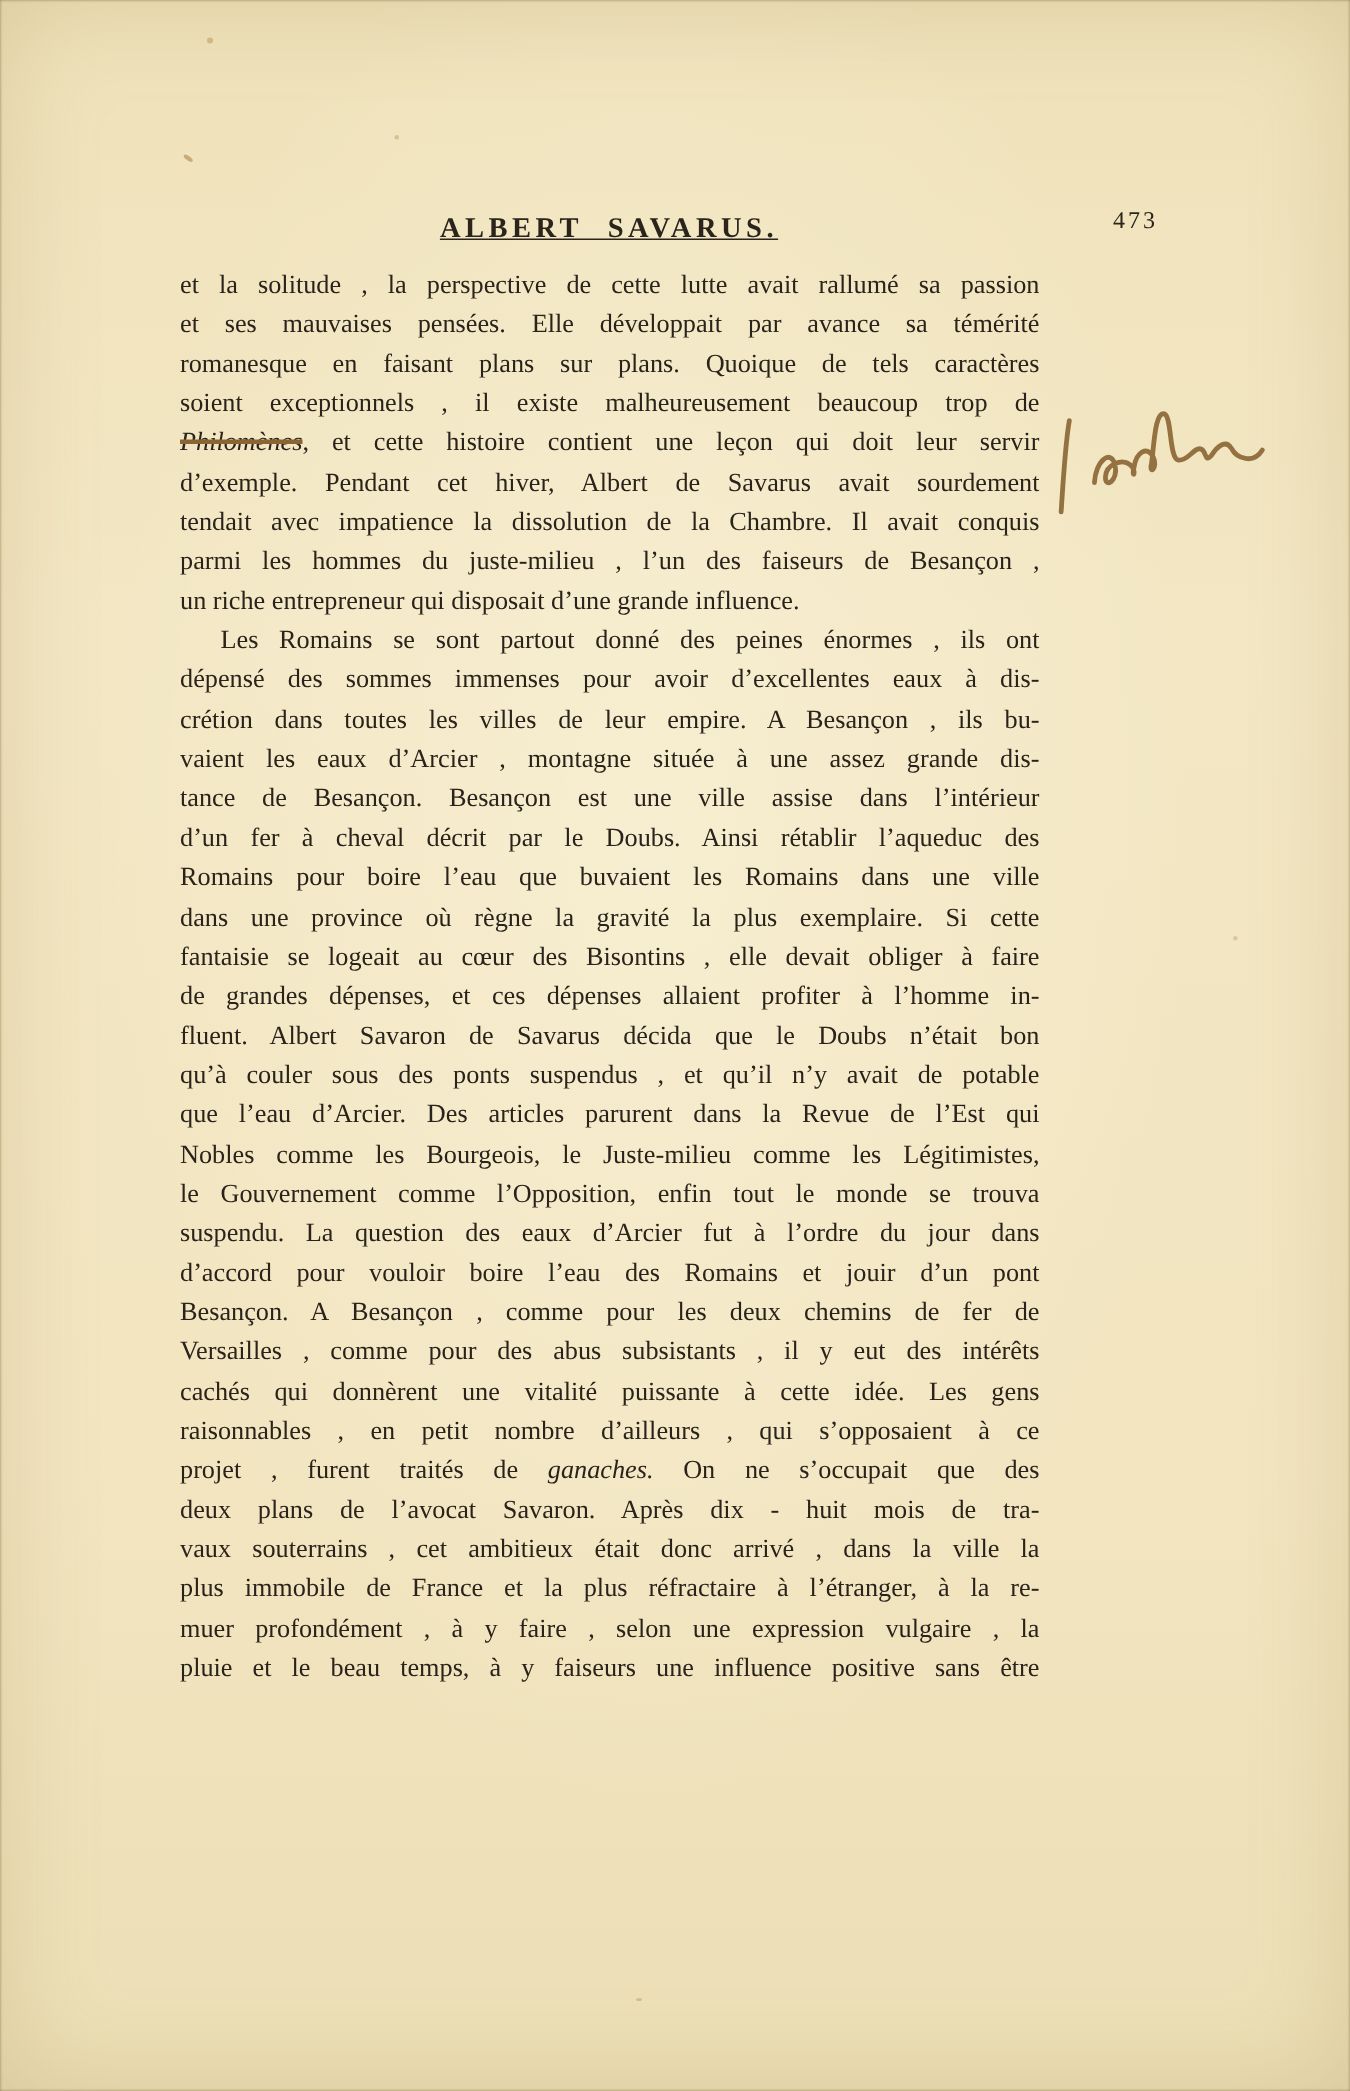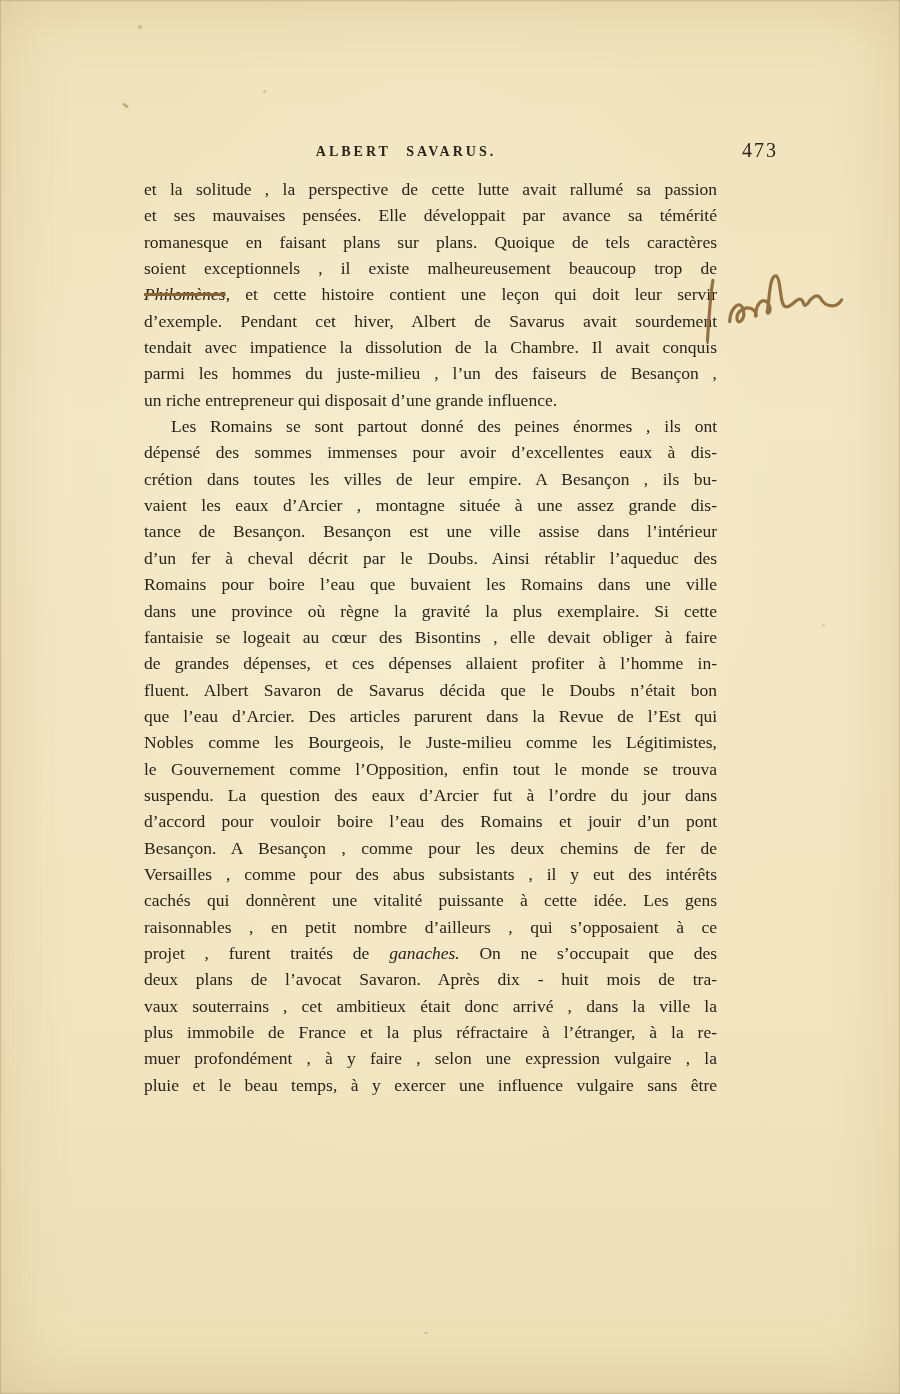--- a/index.html
+++ b/index.html
@@ -14,41 +14,41 @@
     font-family:"Liberation Serif","DejaVu Serif",serif;
     color:#2a231b;
   }
   .running-header{
     position:absolute;
     top:142px;left:120px;width:572px;
     text-align:center;
   }
   .header-title{
     font-weight:700;
-    font-size:14px;
+    font-size:19px;
     letter-spacing:3px;
     word-spacing:9px;
     color:#2b241c;
+    text-decoration:underline;
   }
   .page-number{
     position:absolute;
     top:-3px;
     left:622px;
     width:60px;
     text-align:left;
-    font-size:20px;
+    font-size:16px;
     letter-spacing:2px;
     color:#2b241c;
   }
   .text-block{
     position:absolute;
     top:176px;left:120px;width:573px;
     font-size:17.5px;
     line-height:26.35px;
-    margin-left:24px;
   }
   .line{
     text-align:justify;
     text-align-last:justify;
     height:26.35px;
     overflow:hidden;
     white-space:normal;
   }
   .line.no-just{ text-align-last:left; }
   .line.indent{ text-indent:27px; }
@@ -100,35 +100,36 @@
       <div class="line"><span>dépensé des sommes immenses pour avoir d’excellentes eaux à dis-</span></div>
       <div class="line"><span>crétion dans toutes les villes de leur empire. A Besançon , ils bu-</span></div>
       <div class="line"><span>vaient les eaux d’Arcier , montagne située à une assez grande dis-</span></div>
       <div class="line"><span>tance de Besançon. Besançon est une ville assise dans l’intérieur</span></div>
       <div class="line"><span>d’un fer à cheval décrit par le Doubs. Ainsi rétablir l’aqueduc des</span></div>
       <div class="line"><span>Romains pour boire l’eau que buvaient les Romains dans une ville</span></div>
       <div class="line"><span>dans une province où règne la gravité la plus exemplaire. Si cette</span></div>
       <div class="line"><span>fantaisie se logeait au cœur des Bisontins , elle devait obliger à faire</span></div>
       <div class="line"><span>de grandes dépenses, et ces dépenses allaient profiter à l’homme in-</span></div>
       <div class="line"><span>fluent. Albert Savaron de Savarus décida que le Doubs n’était bon</span></div>
+      <div class="line"><span>qu’à couler sous des ponts suspendus , et qu’il n’y avait de potable</span></div>
       <div class="line"><span>que l’eau d’Arcier. Des articles parurent dans la Revue de l’Est qui</span></div>
       <div class="line"><span>Nobles comme les Bourgeois, le Juste-milieu comme les Légitimistes,</span></div>
       <div class="line"><span>le Gouvernement comme l’Opposition, enfin tout le monde se trouva</span></div>
       <div class="line"><span>suspendu. La question des eaux d’Arcier fut à l’ordre du jour dans</span></div>
       <div class="line"><span>d’accord pour vouloir boire l’eau des Romains et jouir d’un pont</span></div>
       <div class="line"><span>Besançon. A Besançon , comme pour les deux chemins de fer de</span></div>
       <div class="line"><span>Versailles , comme pour des abus subsistants , il y eut des intérêts</span></div>
       <div class="line"><span>cachés qui donnèrent une vitalité puissante à cette idée. Les gens</span></div>
       <div class="line"><span>raisonnables , en petit nombre d’ailleurs , qui s’opposaient à ce</span></div>
       <div class="line"><span>projet , furent traités de </span><span class="seg-italic">ganaches.</span><span> On ne s’occupait que des</span></div>
       <div class="line"><span>deux plans de l’avocat Savaron. Après dix - huit mois de tra-</span></div>
       <div class="line"><span>vaux souterrains , cet ambitieux était donc arrivé , dans la ville la</span></div>
       <div class="line"><span>plus immobile de France et la plus réfractaire à l’étranger, à la re-</span></div>
       <div class="line"><span>muer profondément , à y faire , selon une expression vulgaire , la</span></div>
-      <div class="line"><span>pluie et le beau temps, à y exercer une influence vulgaire sans être</span></div>
+      <div class="line"><span>pluie et le beau temps, à y faiseurs une influence positive sans être</span></div>
     </div>
 
   <div class="annotation" title="Rosalies">
     <svg width="165" height="86" viewBox="0 0 165 86">
       <g fill="none" stroke="#8a6433" stroke-width="3.2" stroke-linecap="round" opacity="0.9">
         <path d="M12,68 C18,48 25,24 31,10"></path>
         <path d="M38,54 C42,40 54,34 54,46 C54,56 44,60 46,52 C48,44 60,42 64,48 C68,54 62,58 66,50 C70,40 78,38 80,46 C82,54 74,58 78,50 C82,40 88,16 94,20 C98,24 90,50 96,52 C102,54 108,46 112,48 C116,50 112,58 118,54 C124,48 130,46 132,52 C134,60 144,66 152,58"></path>
       </g>
     </svg>
   </div>

